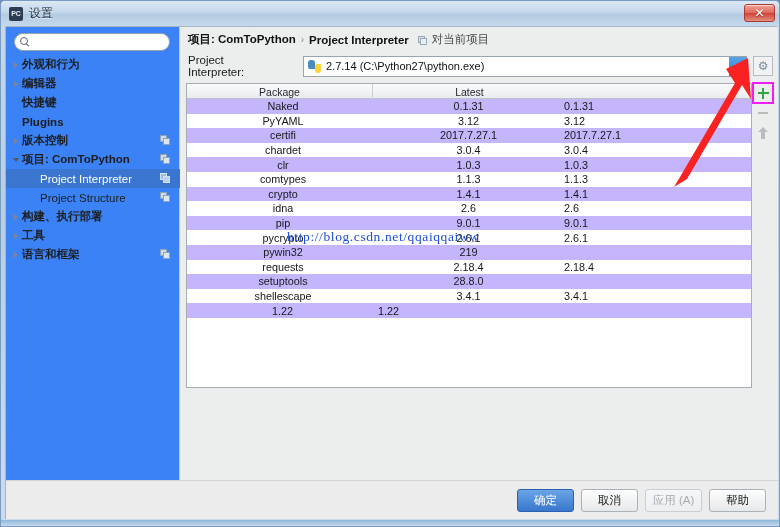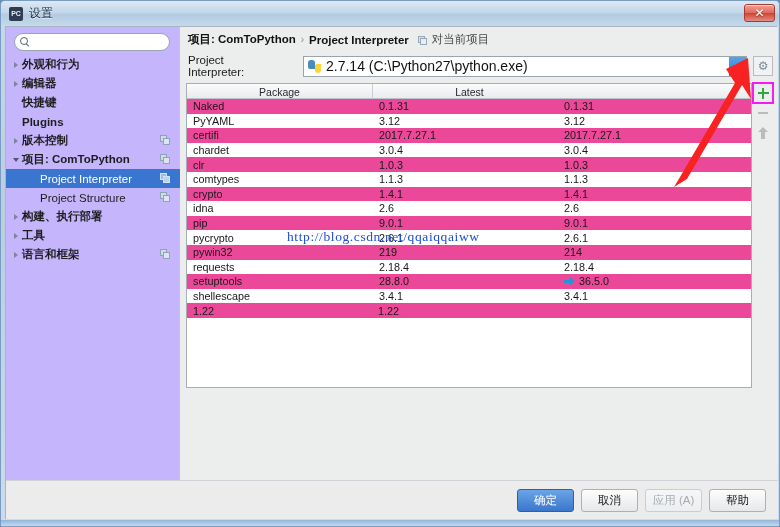--- a/index.html
+++ b/index.html
@@ -64,21 +64,21 @@
     background: #ececed;
     border: 1px solid #a8b6c4;
     border-bottom: none;
   }
 
   
   #sidebar {
     position: absolute;
     left: 0; top: 0;
     width: 174px; height: 454px;
-    background: #c4b5fd;
+    background: #3b82f6;
     border-right: 1px solid #c2c7cc;
   }
   #search-wrap {
     position: absolute; left: 8px; top: 6px;
     width: 156px; height: 18px;
     background: #fff;
     border: 1px solid #9aa4ae;
     border-radius: 9px;
     display: flex; align-items: center;
   }
@@ -201,21 +201,21 @@
   #py-icon {
     width: 13px; height: 13px;
     margin-left: 4px; margin-right: 5px;
     position: relative; flex: none;
   }
   #py-icon .t, #py-icon .b {
     position: absolute; width: 6.5px; height: 9px;
   }
   #py-icon .t { left: 0; top: 0; background: #4b8bbe; border-radius: 3px 3px 0 2px; }
   #py-icon .b { right: 0; bottom: 0; background: #ffd43b; border-radius: 2px 0 3px 3px; }
-  #interp-value { font-size: 14px; color: #111; white-space: nowrap; }
+  #interp-value { font-size: 11px; color: #111; white-space: nowrap; }
   #combo-arrow {
     position: absolute; right: 0; top: 0;
     width: 17px; height: 19px;
     background: linear-gradient(to bottom, #56a3e8, #2f7fd0);
     display: flex; align-items: center; justify-content: center;
   }
   #combo-arrow::before {
     content: "";
     border-top: 4px solid #fff;
     border-left: 3.5px solid transparent;
@@ -230,20 +230,21 @@
     color: #7e8b98; font-size: 12px; line-height: 1;
   }
 
   
   #table-area {
     position: absolute;
     left: 5px; top: 56px;
     width: 566px; height: 305px;
     background: #fff;
     border: 1px solid #a6adb4;
+    text-align: center;
   }
   #thead {
     display: flex;
     height: 15px;
     background: linear-gradient(to bottom, #fbfbfc, #e9ebee);
     border-bottom: 1px solid #bcc2c8;
   }
   #thead .th {
     font-size: 10.5px;
     color: #25292e;
@@ -256,21 +257,21 @@
   .col-ver { width: 185px; }
   .col-lat { width: 193px; }
   #tbody { position: relative; }
   .trow {
     display: flex;
     height: 14.6px;
     align-items: center;
     font-size: 10.8px;
     color: #181818;
   }
-  .trow.alt { background: #ec4899; }
+  .trow.alt { background: #c4b5fd; }
   .trow .cell { padding-left: 6px; white-space: nowrap; overflow: hidden; }
   .cell.lat { display: flex; align-items: center; }
   .upgrade-arrow {
     display: inline-block;
     width: 11px; height: 9px;
     margin-right: 4px;
     position: relative;
     flex: none;
   }
   .upgrade-arrow::before {
@@ -564,38 +565,31 @@
             <div class="trow">
               <div class="cell col-pkg">pycrypto</div>
               <div class="cell col-ver">2.6.1</div>
               <div class="cell col-lat lat">
                 <span>2.6.1</span>
               </div>
             </div>
             <div class="trow alt">
               <div class="cell col-pkg">pywin32</div>
               <div class="cell col-ver">219</div>
-              <div class="cell col-lat lat">
-                <span>214</span>
-              </div>
             </div>
             <div class="trow">
               <div class="cell col-pkg">requests</div>
               <div class="cell col-ver">2.18.4</div>
               <div class="cell col-lat lat">
                 <span>2.18.4</span>
               </div>
             </div>
             <div class="trow alt">
               <div class="cell col-pkg">setuptools</div>
               <div class="cell col-ver">28.8.0</div>
-              <div class="cell col-lat lat">
-                <span class="upgrade-arrow"></span>
-                <span>36.5.0</span>
-              </div>
             </div>
             <div class="trow">
               <div class="cell col-pkg">shellescape</div>
               <div class="cell col-ver">3.4.1</div>
               <div class="cell col-lat lat">
                 <span>3.4.1</span>
               </div>
             </div>
             <div class="trow alt">
               <div class="cell col-ver">1.22</div>

